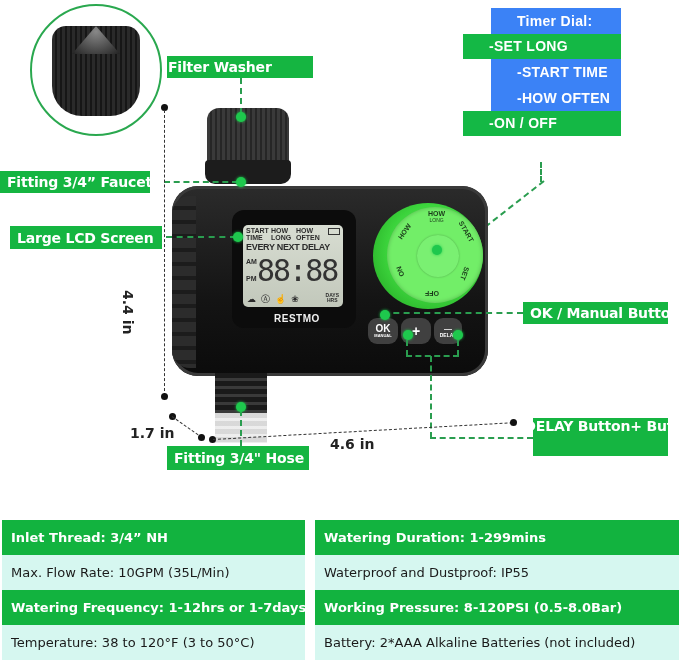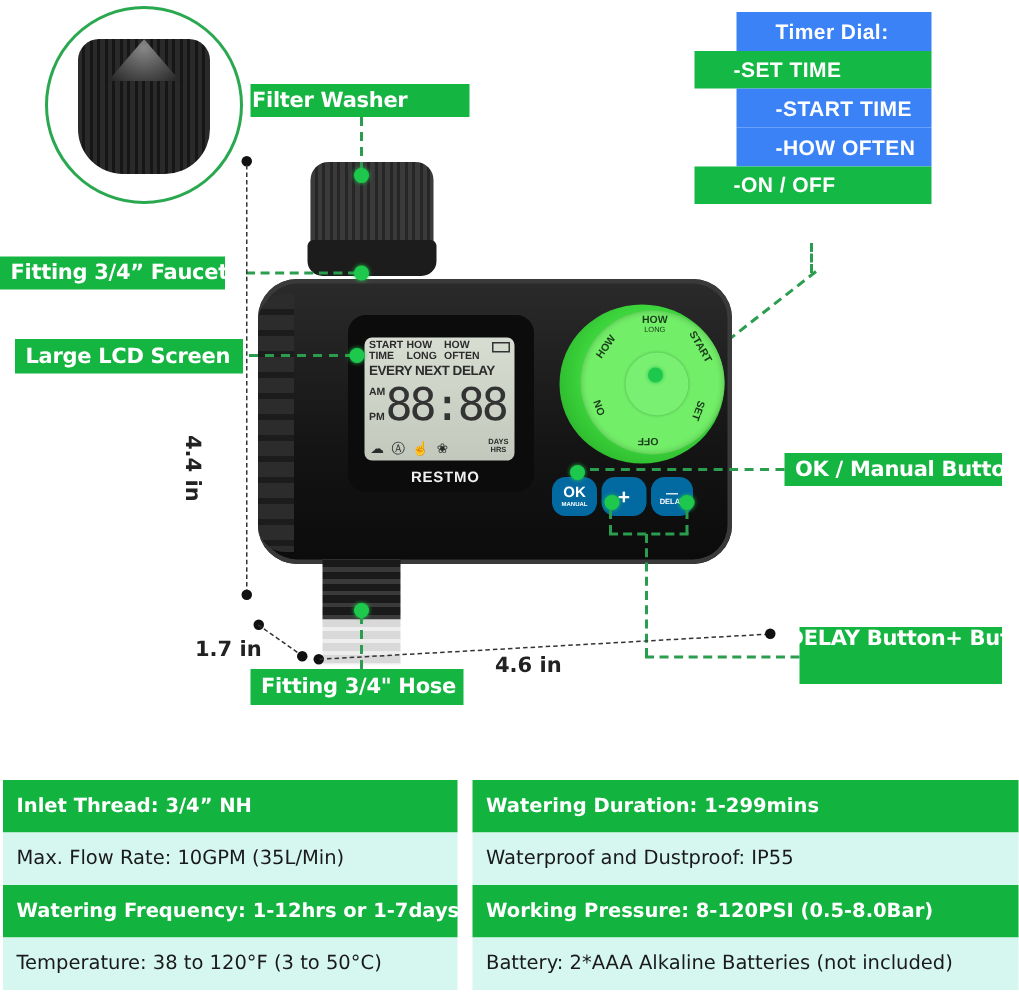--- a/index.html
+++ b/index.html
@@ -32,21 +32,21 @@
   #lcd .l2 { position:absolute; left:3px; top:17px; font-size:9px; font-weight:bold; letter-spacing:-0.3px; }
   #lcd .digits { position:absolute; left:14px; top:28px; font-size:30px; font-family:"DejaVu Sans Mono", monospace; letter-spacing:-2px; color:#333; }
   #lcd .ampm { position:absolute; left:3px; font-size:7px; font-weight:bold; }
   #lcd .icons { position:absolute; left:4px; top:68px; font-size:9px; letter-spacing:5px; }
   #lcd .dh { position:absolute; right:4px; top:68px; font-size:5px; line-height:5px; font-weight:bold; text-align:center; }
   #brand { position:absolute; left:274px; top:313px; color:#f0f0f0; font-size:10px; font-weight:bold; font-family:"Liberation Sans", sans-serif; letter-spacing:0.5px; }
   #dial-outer { position:absolute; left:373px; top:203px; width:110px; height:106px; border-radius:50%; background:radial-gradient(circle at 55% 45%,#6af06a 0%,#3cd43c 55%,#1d9b1d 100%); }
   #dial-face { position:absolute; left:387px; top:207px; width:96px; height:96px; border-radius:50%; background:#72ee68; box-shadow: inset 0 0 4px rgba(0,0,0,0.25); }
   #dial-center { position:absolute; left:417px; top:235px; width:42px; height:42px; border-radius:50%; background:#7af072; box-shadow: 0 0 2px rgba(0,0,0,0.3); }
   .dialtxt { position:absolute; font-size:7px; font-weight:bold; color:#1a3a1a; font-family:"Liberation Sans", sans-serif; }
-  .obtn { position:absolute; height:26px; border-radius:9px; background:#0369a1; color:#fff; font-weight:bold; display:flex; flex-direction:column; align-items:center; justify-content:center; font-family:"Liberation Sans", sans-serif; line-height:1; }
+  .obtn { position:absolute; height:26px; border-radius:9px; background:#404040; color:#fff; font-weight:bold; display:flex; flex-direction:column; align-items:center; justify-content:center; font-family:"Liberation Sans", sans-serif; line-height:1; }
 
   
   #inset { position:absolute; left:30px; top:4px; width:128px; height:128px; border-radius:50%; border:2px solid #2aa84f; background:#fff; overflow:hidden; }
   #inset .cap { position:absolute; left:20px; top:20px; width:88px; height:90px; border-radius:14px 14px 30px 30px; background:repeating-linear-gradient(90deg,#2a2a2a 0 3px,#161616 3px 5px); }
   #inset .mesh { position:absolute; left:40px; top:20px; width:48px; height:28px; background:radial-gradient(ellipse at 50% 20%,#888 0%,#4a4a4a 60%,#222 100%); clip-path:polygon(50% 0,100% 100%,0 100%); }
 
   
   #specs { position:absolute; left:2px; top:520px; width:675px; }
   .scol { position:absolute; top:0; }
   .srow { height:35px; display:flex; align-items:center; padding-left:9px; box-sizing:border-box; font-size:13px; white-space:nowrap; }
@@ -56,21 +56,21 @@
 </head>
 <body>
 
 <div id="inset">
   <div class="cap"></div>
   <div class="mesh"></div>
 </div>
 
 <div id="dialbox">
   <div class="row light">Timer Dial:</div>
-  <div class="row dark">-SET TIME</div>
+  <div class="row dark">-SET LONG</div>
   <div class="row light">-START TIME</div>
   <div class="row light">-HOW OFTEN</div>
   <div class="row dark">-ON  /  OFF</div>
 </div>
 <div class="dash-v" style="left:540px;top:162px;height:20px;"></div>
 <div class="abs" style="left:440px;top:180px;width:104px;height:0;border-top:2px dashed #2a9d4f;transform:rotate(-38deg);transform-origin:right center;"></div>
 
 <div id="faucet-top"></div>
 <div id="faucet-ring"></div>
 <div id="device"></div>

